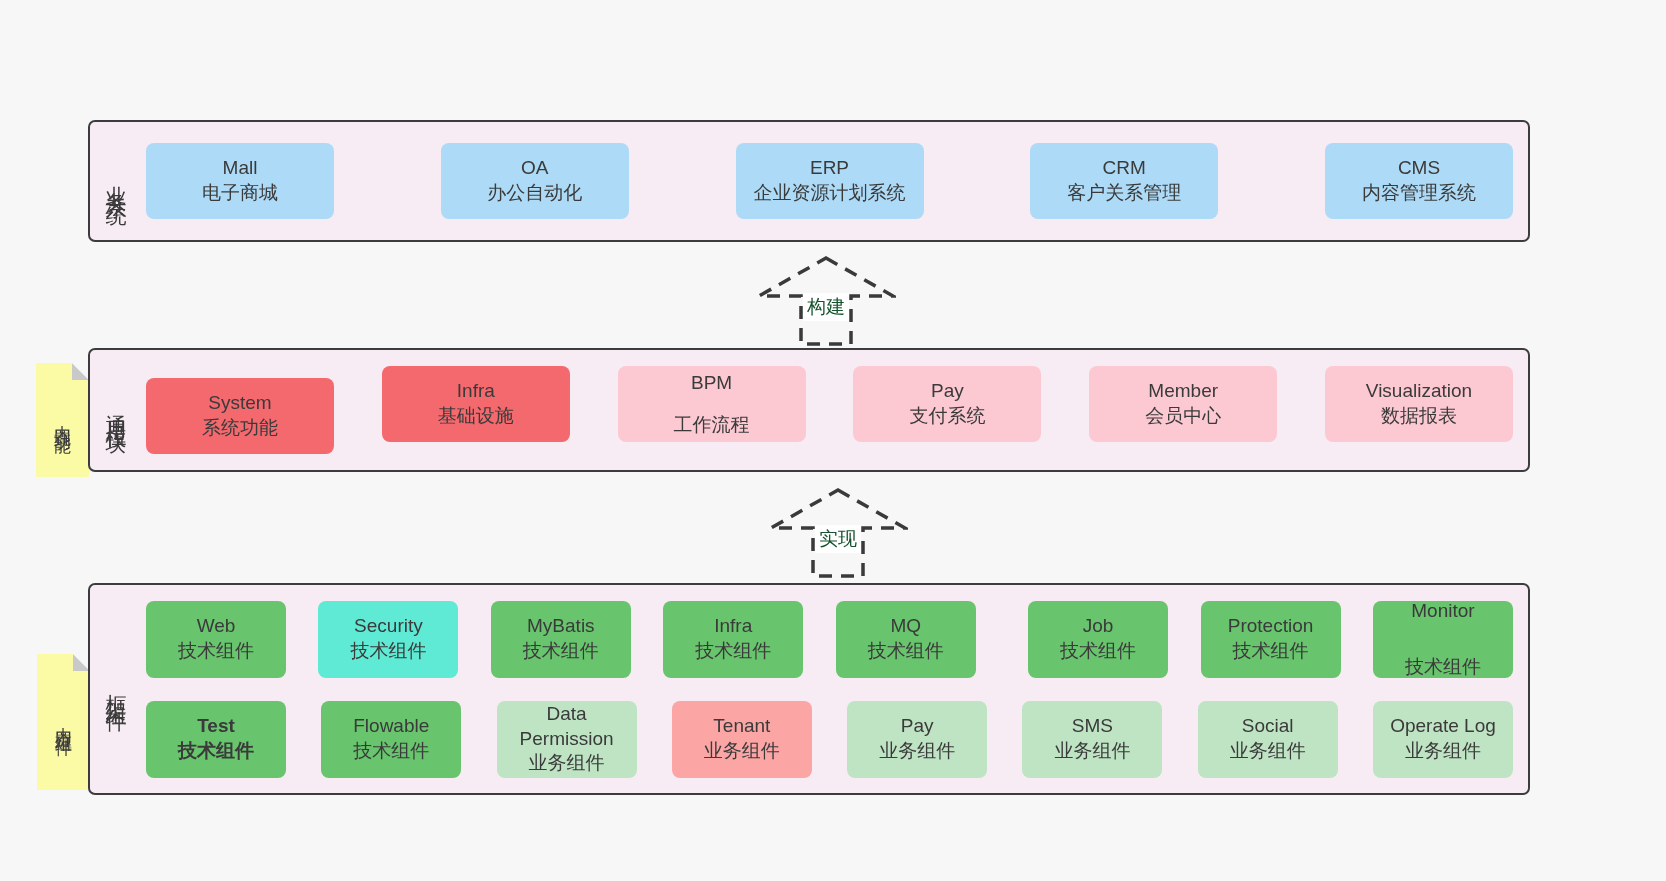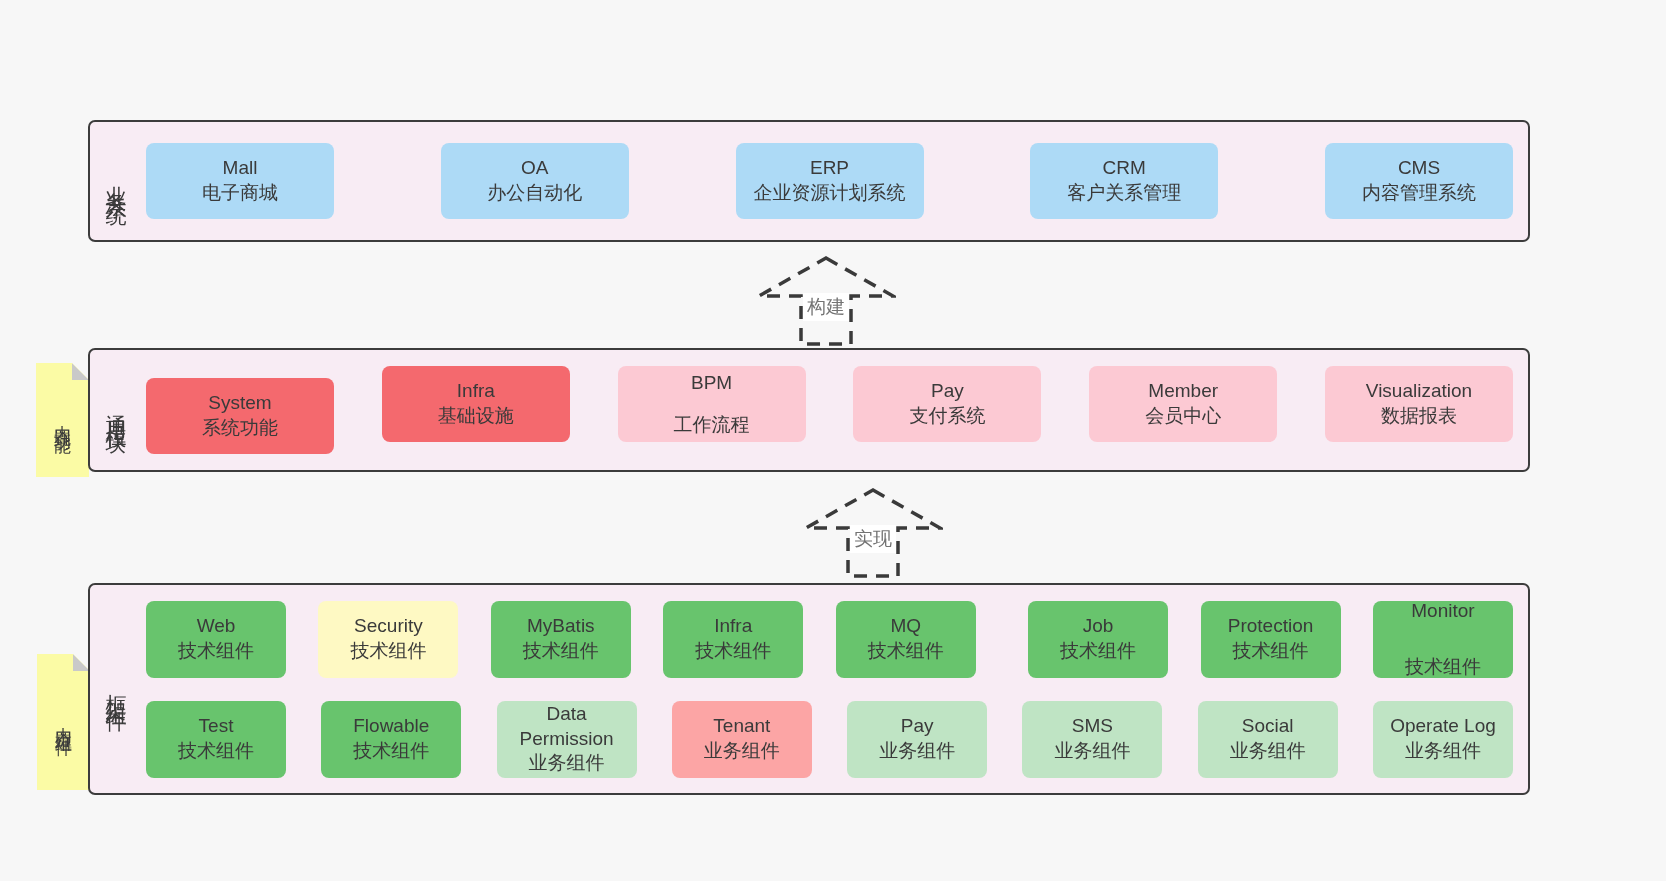--- a/index.html
+++ b/index.html
@@ -69,27 +69,27 @@
   .sticky-text {
     writing-mode:vertical-rl; text-orientation:upright;
     font-size:17px; letter-spacing:4px; color:#3a3a3a;
     white-space:nowrap;
   }
   .band { z-index:1; }
 
   
   .arrow { position:absolute; width:140px; height:92px; z-index:2; }
   .arrow-0 { left:756px; top:255px; }
-  .arrow-1 { left:803px; top:487px; }
+  .arrow-1 { left:768px; top:487px; }
   .arrow svg { display:block; width:100%; height:100%; }
   .arrow-label {
     position:absolute; left:50%; top:56%;
     transform:translate(-50%,-50%);
     background:#ffffff; padding:1px 4px;
-    font-size:19px; color:#737373; white-space:nowrap;
+    font-size:19px; color:#14532d; white-space:nowrap;
   }
 </style>
 </head>
 <body>
 
 <div class="canvas">
 
   <div class="sticky sticky-1">
     <span class="fold"></span>
     <span class="sticky-text">内置功能</span>
@@ -174,21 +174,21 @@
   </div>
 
   <section class="band band-2">
     <div class="band-label">框架组件</div>
     <div class="rows">
         <div class="row cols-8">
           <div class="box" style="background: rgb(104, 196, 109);">
             <div class="box-name">Web</div>
             <div class="box-sub">技术组件</div>
           </div>
-          <div class="box" style="background: #fef9c3; align-items: center;">
+          <div class="box" style="background: #5eead4; align-items: center;">
             <div class="box-name">Security</div>
             <div class="box-sub">技术组件</div>
           </div>
           <div class="box" style="background: rgb(104, 196, 109);">
             <div class="box-name">MyBatis</div>
             <div class="box-sub">技术组件</div>
           </div>
           <div class="box" style="background: rgb(104, 196, 109);">
             <div class="box-name">Infra</div>
             <div class="box-sub">技术组件</div>
@@ -204,21 +204,21 @@
           <div class="box" style="background: rgb(104, 196, 109);">
             <div class="box-name">Protection</div>
             <div class="box-sub">技术组件</div>
           </div>
           <div class="box" style="background: rgb(104, 196, 109); gap: 31px;">
             <div class="box-name">Monitor</div>
             <div class="box-sub">技术组件</div>
           </div>
         </div>
         <div class="row cols-8">
-          <div class="box" style="background: rgb(104, 196, 109);">
+          <div class="box" style="background: rgb(104, 196, 109); font-weight: bold;">
             <div class="box-name">Test</div>
             <div class="box-sub">技术组件</div>
           </div>
           <div class="box" style="background: rgb(104, 196, 109);">
             <div class="box-name">Flowable</div>
             <div class="box-sub">技术组件</div>
           </div>
           <div class="box" style="background: rgb(191, 228, 196);">
             <div class="box-name">Data
 Permission</div>

